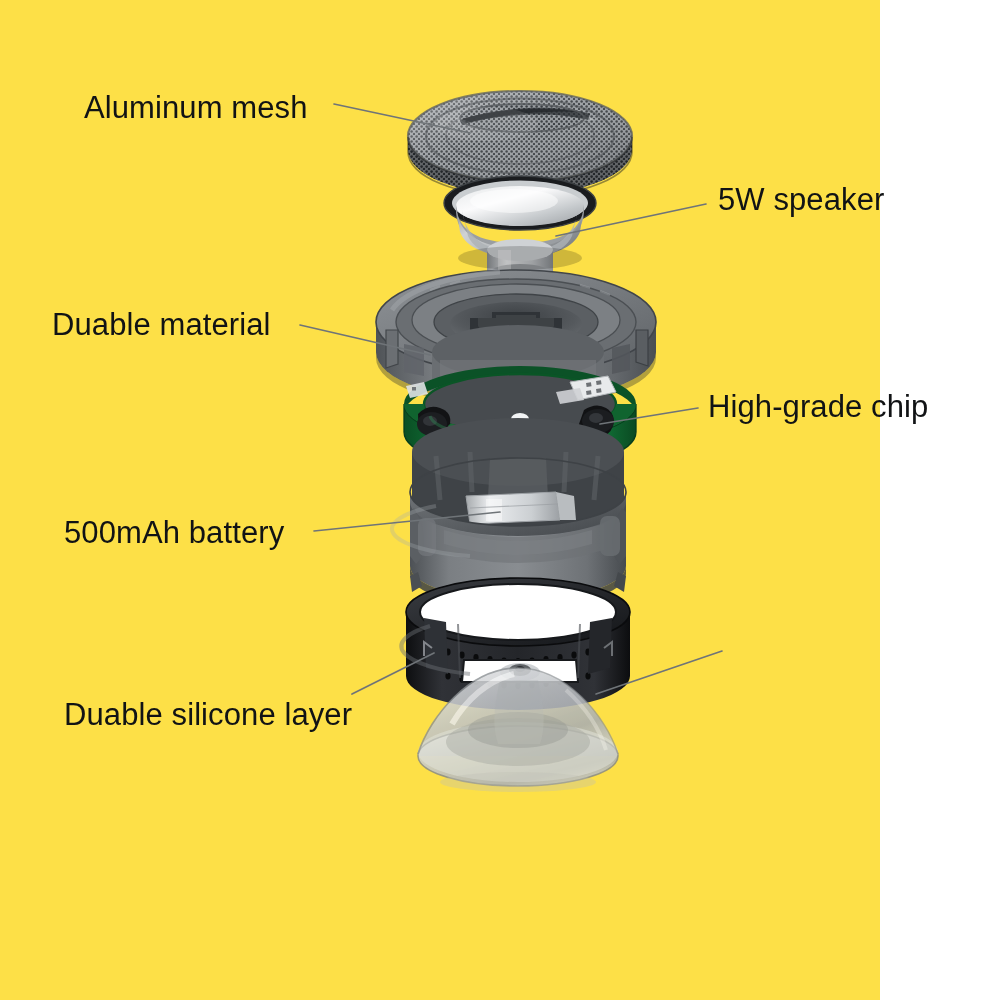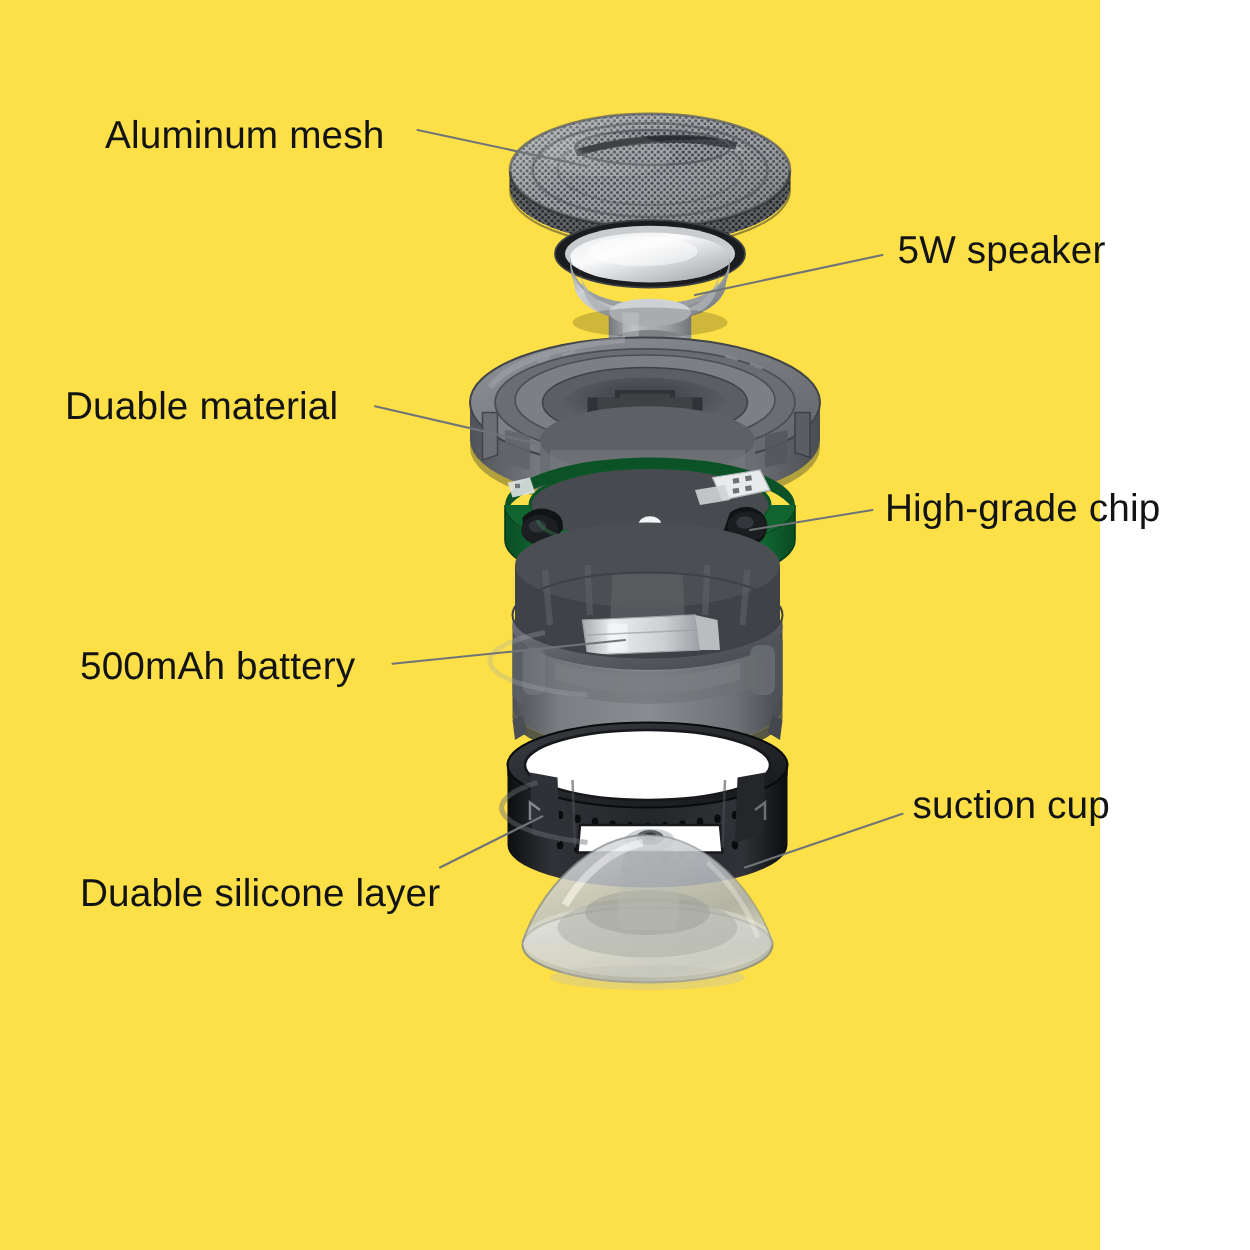--- a/index.html
+++ b/index.html
@@ -411,18 +411,17 @@
 
   <div class="callout-text" style="left:718px; top:180px;">5W speaker</div>
 
   <div class="callout-text" style="left:52px;  top:305px;text-align:center;">Duable material</div>
 
   <div class="callout-text" style="left:708px; top:387px;">High-grade chip</div>
 
   <div class="callout-text" style="left:64px;  top:513px;">500mAh battery</div>
 
   <div class="callout-text two-line" style="left:730px; top:618px; width:210px;">
-    <div>suction cup</div>
   </div>
 
   <div class="callout-text" style="left:64px;  top:695px;">Duable silicone layer</div>
 
 </div>
 
 </body></html>

